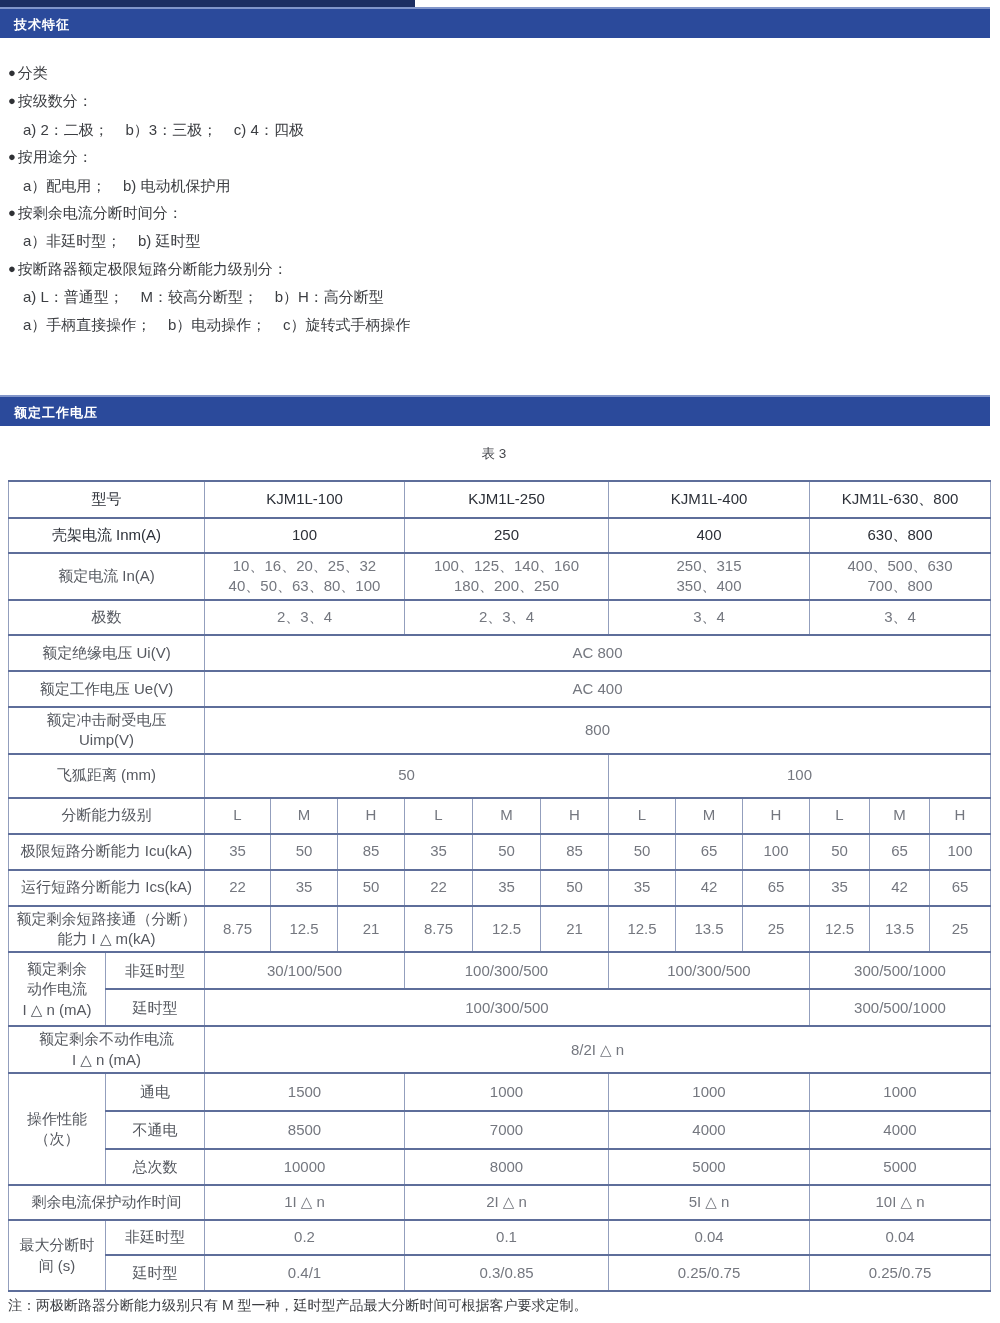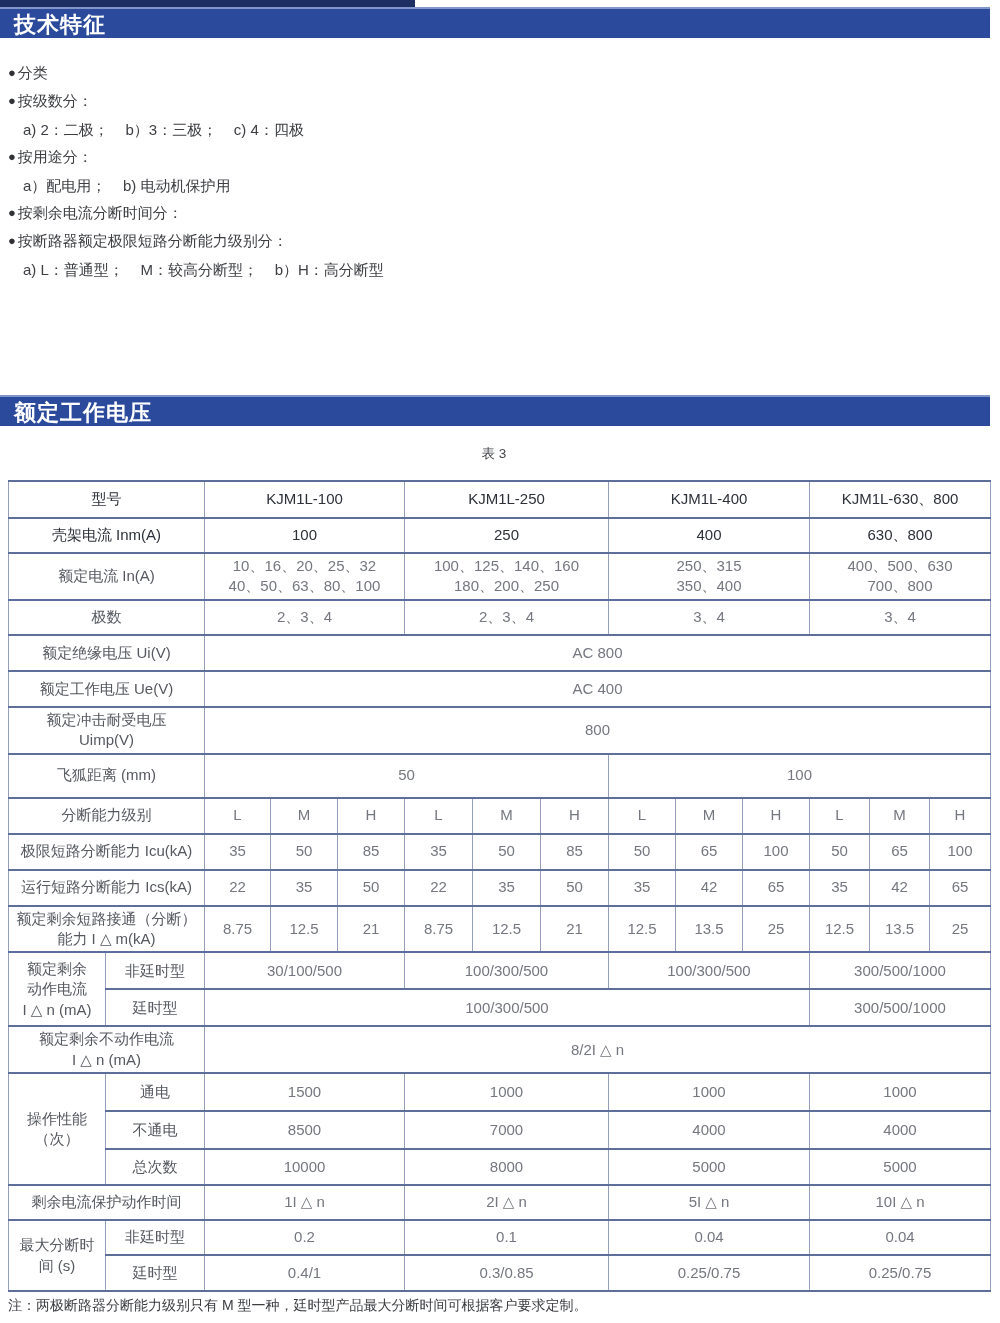--- a/index.html
+++ b/index.html
@@ -3,21 +3,21 @@
 <meta charset="utf-8">
 <style>
   html,body{margin:0;padding:0;}
   body{
     width:1000px;height:1323px;position:relative;background:#ffffff;
     font-family:"Liberation Sans","DejaVu Sans",sans-serif;
     -webkit-font-smoothing:antialiased;
   }
   .top-strip{position:absolute;left:0;top:0;width:415px;height:7px;background:#1d2f63;}
   .title-bar{position:absolute;left:0;width:990px;height:31px;background:#2b4a9b;
-    border-top:2px solid #8296ca;color:#ffffff;font-size:22px;font-weight:bold;
+    border-top:2px solid #8296ca;color:#ffffff;font-size:13px;font-weight:bold;
     letter-spacing:1px;line-height:31px;padding-left:14px;box-sizing:border-box;}
   .bar1{top:7px;}
   .bar2{top:395px;}
   .features{position:absolute;left:8px;top:59px;width:960px;font-size:15px;color:#3c3e42;}
   .f-line{line-height:27.4px;white-space:pre-wrap;}
   .f-line .bullet{font-size:13px;margin-right:2px;position:relative;top:-1px;color:#2f3135;}
   .f-sub{padding-left:15px;}
   .tbl-caption{position:absolute;left:0;top:445px;width:988px;text-align:center;
     font-size:13.5px;color:#45474c;}
   table.spec{position:absolute;left:8px;top:480px;border-collapse:collapse;table-layout:fixed;}
@@ -42,22 +42,24 @@
   <span>技术特征</span>
 </div>
 
 <div class="features">
   <div class="f-line"><span class="bullet">●</span><span>分类</span></div>
   <div class="f-line"><span class="bullet">●</span><span>按级数分：</span></div>
   <div class="f-line f-sub"><span>a) 2：二极；    b）3：三极；    c) 4：四极</span></div>
   <div class="f-line"><span class="bullet">●</span><span>按用途分：</span></div>
   <div class="f-line f-sub"><span>a）配电用；    b) 电动机保护用</span></div>
   <div class="f-line"><span class="bullet">●</span><span>按剩余电流分断时间分：</span></div>
+  <div class="f-line f-sub"><span>a）非廷时型；    b) 廷时型</span></div>
   <div class="f-line"><span class="bullet">●</span><span>按断路器额定极限短路分断能力级别分：</span></div>
   <div class="f-line f-sub"><span>a) L：普通型；    M：较高分断型；    b）H：高分断型</span></div>
+  <div class="f-line f-sub"><span>a）手柄直接操作；    b）电动操作；    c）旋转式手柄操作</span></div>
 </div>
 
 <div class="title-bar bar2">
   <span>额定工作电压</span>
 </div>
 
 <div class="tbl-caption">表 3</div>
 
 <table class="spec">
   <colgroup>

